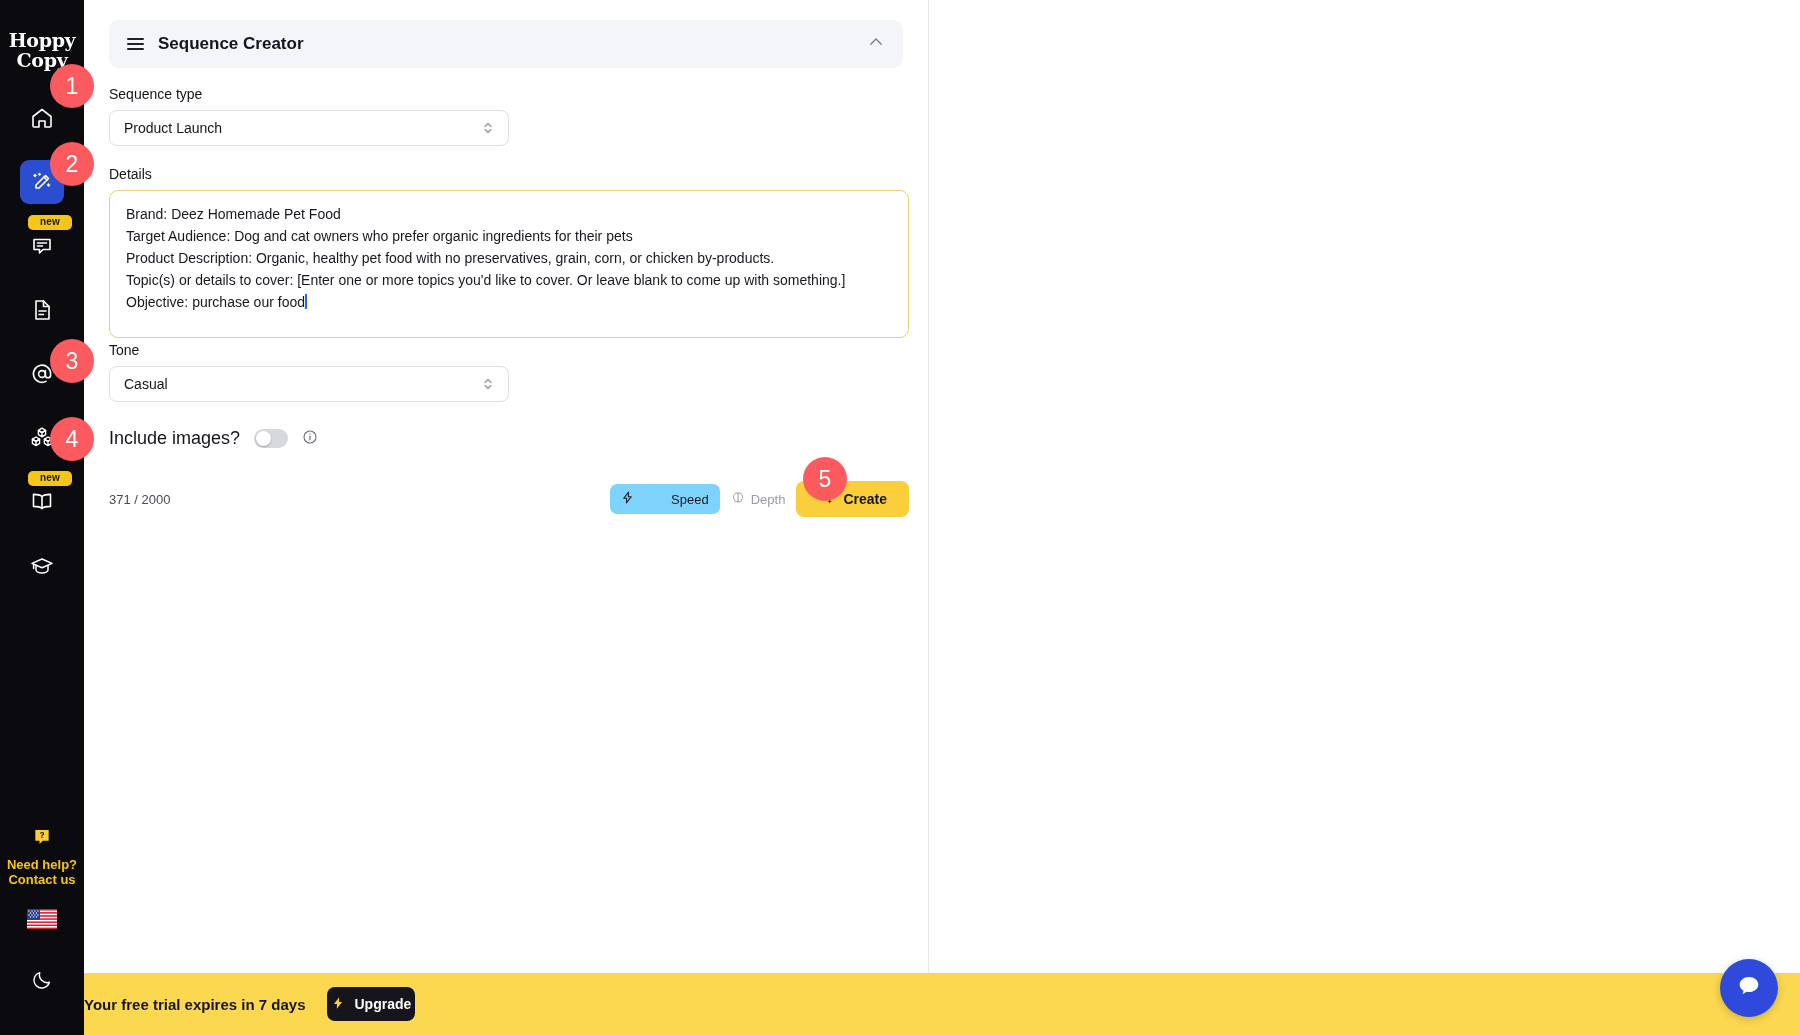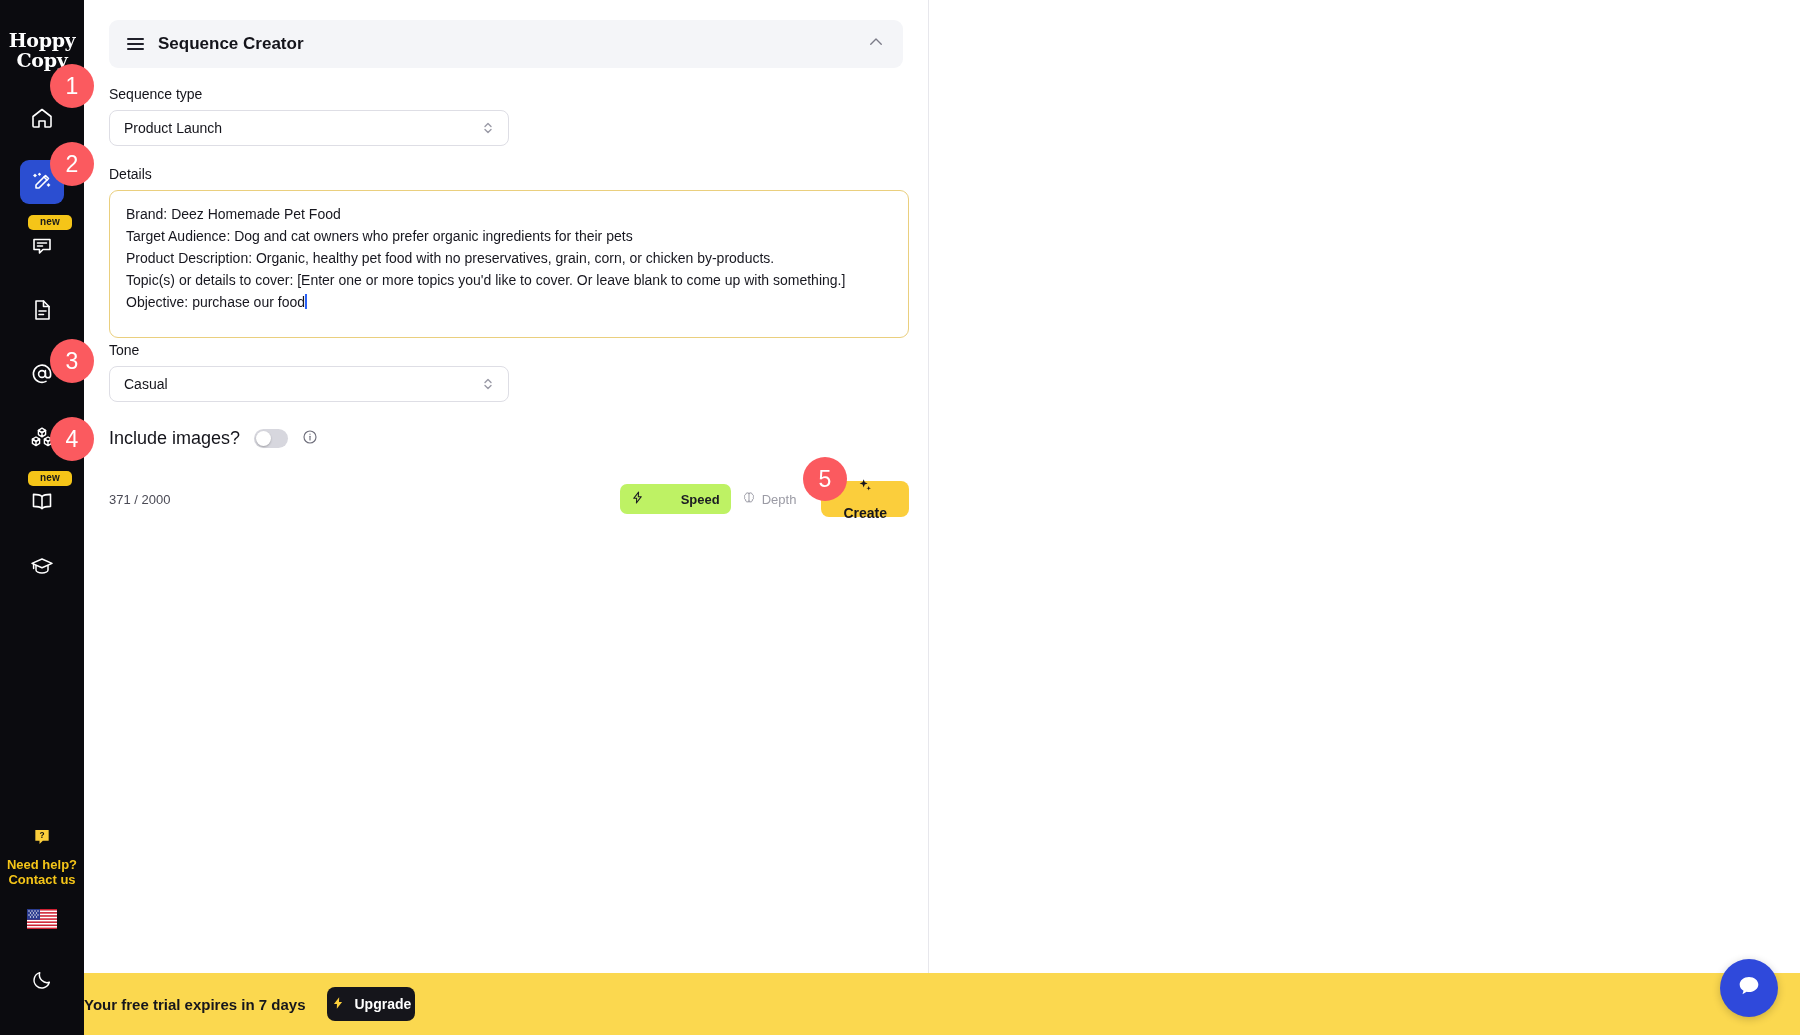--- a/index.html
+++ b/index.html
@@ -160,32 +160,31 @@
     width: 800px;
   }
   .counter { font-size: 13px; color: #4a4a55; flex: 1 1 auto; }
   .mode-btn {
     display: flex; align-items: center; gap: 6px;
     height: 30px; padding: 0 11px;
     border-radius: 7px;
     font-size: 13px;
     cursor: pointer;
   }
-  .mode-btn.sel { background: #bef264; color: #1b1b23; font-weight: 700; gap: 37px; }
+  .mode-btn.sel { background: #7dd3fc; color: #1b1b23; font-weight: 400; gap: 37px; }
   .mode-btn.unsel { color: #9b9ba5; background: transparent; }
   .create-btn {
-    margin-left: 14px;
+    margin-left: 0;
     display: flex; align-items: center; justify-content: center; gap: 9px;
     height: 36px; padding: 0 22px;
     background: #fbce3c;
     border: none; border-radius: 8px;
     font-size: 14px; font-weight: 700; color: #15151c;
     cursor: pointer;
     font-family: "Liberation Sans", sans-serif;
-    flex-direction: column;
   }
 
   
   .right-panel {
     flex: 1 1 auto;
     height: 1035px;
     background: #ffffff;
     position: relative;
   }
 

